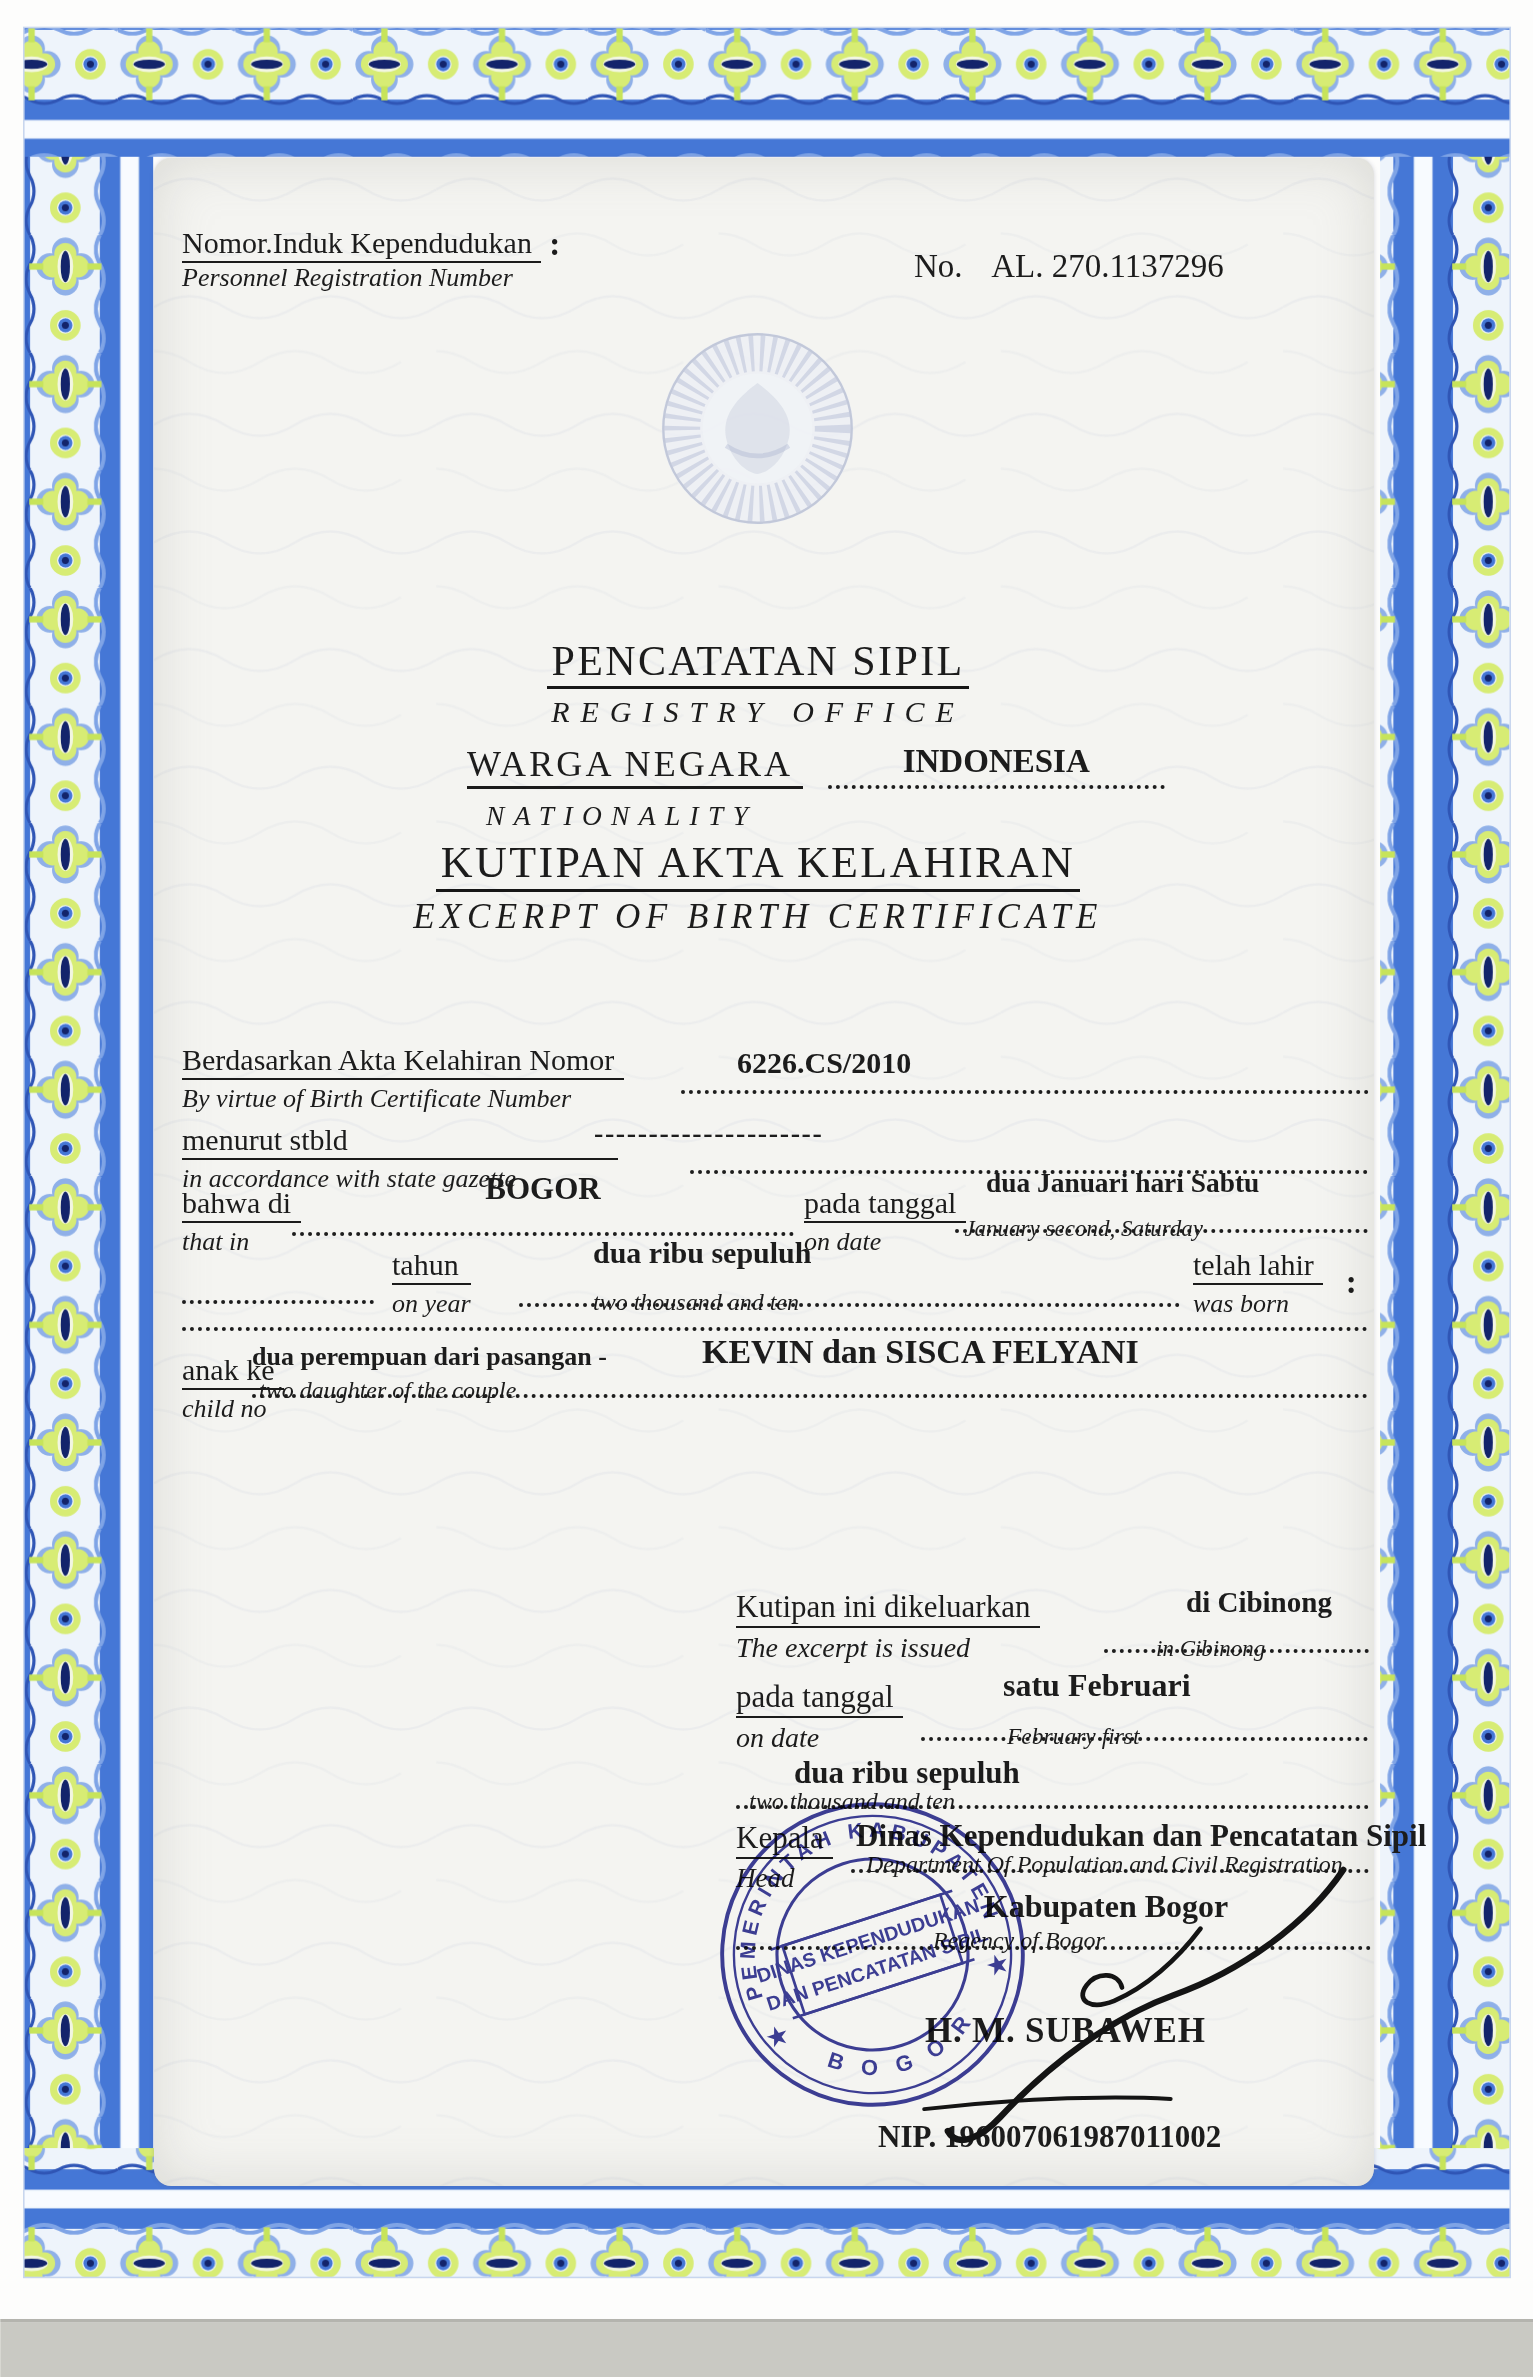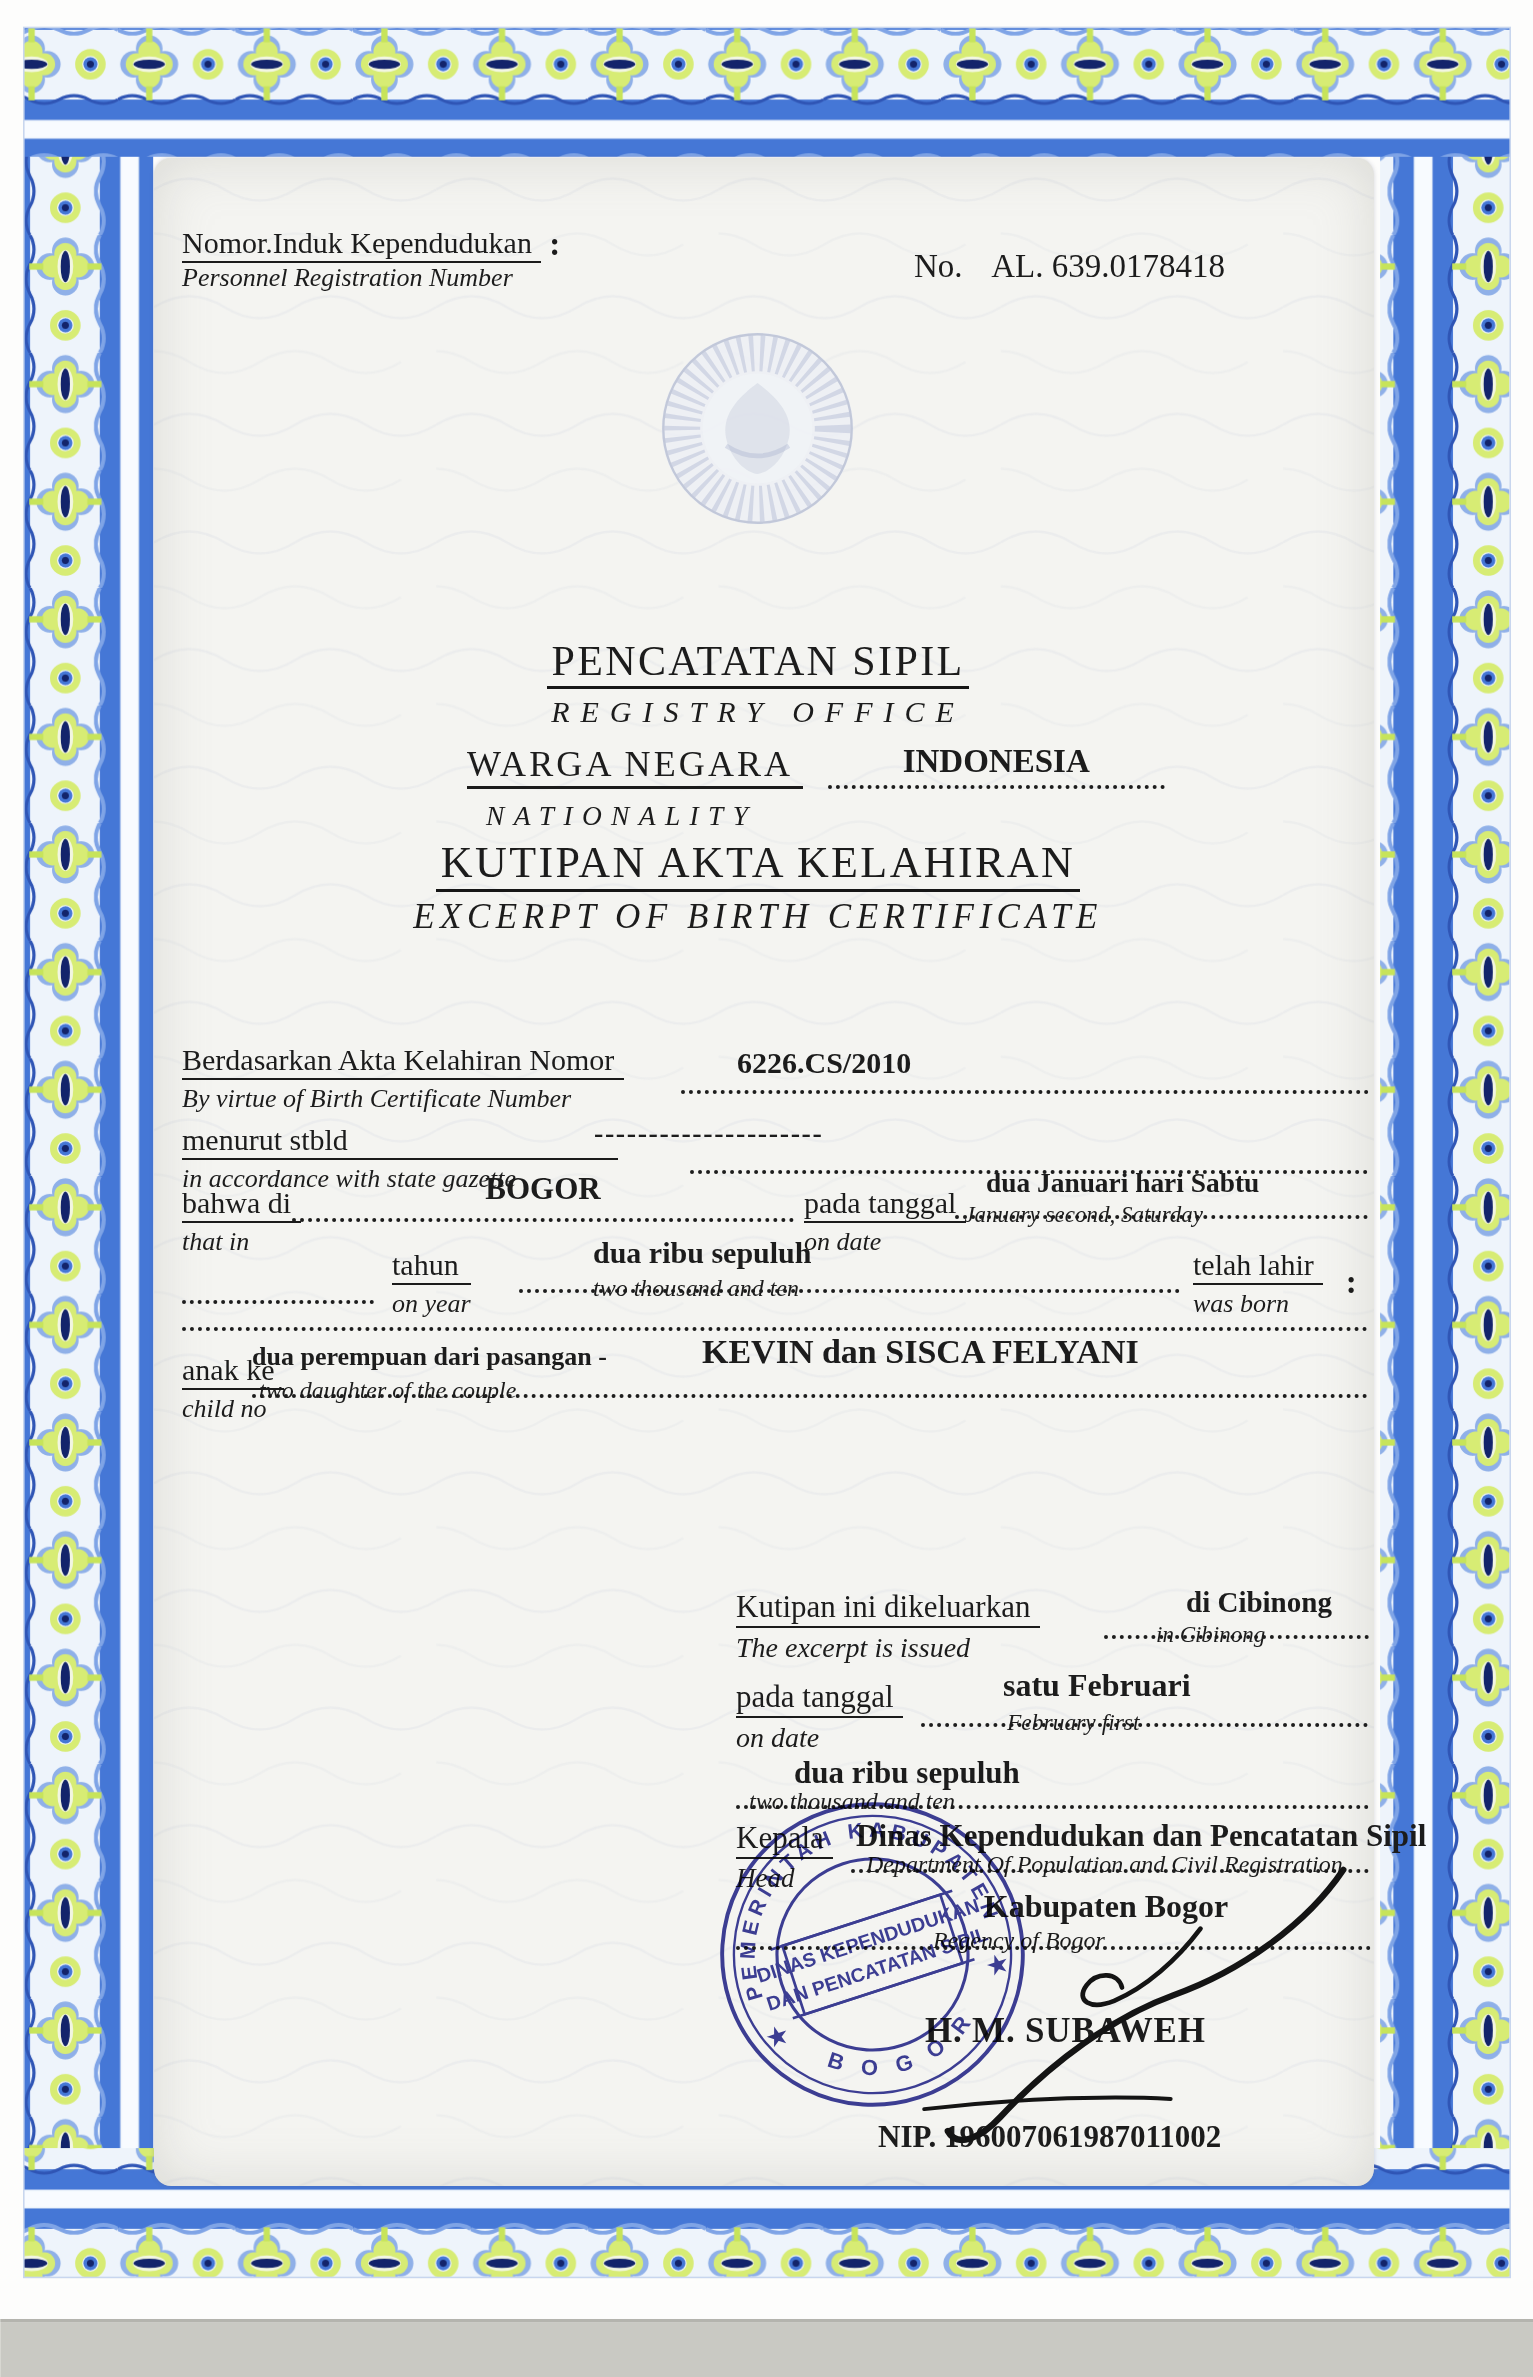--- a/index.html
+++ b/index.html
@@ -12,21 +12,21 @@
          background:#f4f4f1;border-radius:17px;z-index:2;
          box-shadow:inset 0 0 55px rgba(150,150,140,.28), 0 0 4.7px rgba(90,90,120,.25);}
   
   .lbl{font-size:30px;line-height:1.12;white-space:nowrap;}
   .u{display:inline-block;border-bottom:2.4px solid #1b1b1b;padding:0 9.4px 1.6px 0;}
   .en{font-style:italic;font-weight:400;font-size:26px;line-height:1.15;white-space:nowrap;}
   .val{font-weight:700;white-space:nowrap;}
   .stack{display:flex;flex-direction:column;gap:4px;}
   .colon{font-size:33px;font-weight:700;margin-left:7.8px;vertical-align:top;}
   .vleader{position:absolute;}
-  .lead{position:relative;height:14px;margin-top:4px;}
+  .lead{position:relative;height:14px;margin-top:18px;}
   .dotline{position:absolute;left:0;right:0;bottom:4.7px;border-bottom:4.7px dotted #1d1d1d;height:0;}
   .lead .en{position:absolute;bottom:-4.7px;}
   .ctr{text-align:center;}
   
   .title-big{font-weight:400;letter-spacing:2.4px;}
   #content{position:absolute;inset:0;z-index:4;border-radius:15px;}
   #stamp-svg{mix-blend-mode:multiply;}
 </style>
 </head>
 <body>
@@ -110,21 +110,21 @@
 
   <div id="content">
 
     <div class="abs" style="left:182px;top:226px">
       <div><span class="lbl u">Nomor.Induk Kependudukan</span><span class="colon">:</span></div>
       <div class="en">Personnel Registration Number</div>
     </div>
 
     <div class="abs lbl" style="left:914px;top:248px;font-size:33px">
       <span>No.</span>
-      <span style="margin-left:20.4px">AL. 639.0178418</span>
+      <span style="margin-left:20.4px">AL. 270.1137296</span>
     </div>
 
     <div class="abs ctr" style="left:154px;top:637px;width:1208px">
       <span class="title-big" style="font-size:42px;border-bottom:3.9px solid #161616;padding:0 4.7px 1.6px">PENCATATAN SIPIL</span>
     </div>
     <div class="abs ctr en" style="left:154px;top:695px;width:1208px;font-size:30px;letter-spacing:11px">REGISTRY OFFICE</div>
 
     <div class="abs" style="left:467px;top:743px">
       <span class="lbl u" style="font-size:36px;letter-spacing:3.1px;border-bottom-width:3.1px">WARGA NEGARA</span>
       <span style="display:inline-block;width:337px;margin-left:22px;border-bottom:4.7px dotted #1d1d1d;text-align:center;font-weight:700;font-size:33px;padding-bottom:4.7px;vertical-align:bottom">INDONESIA</span>

